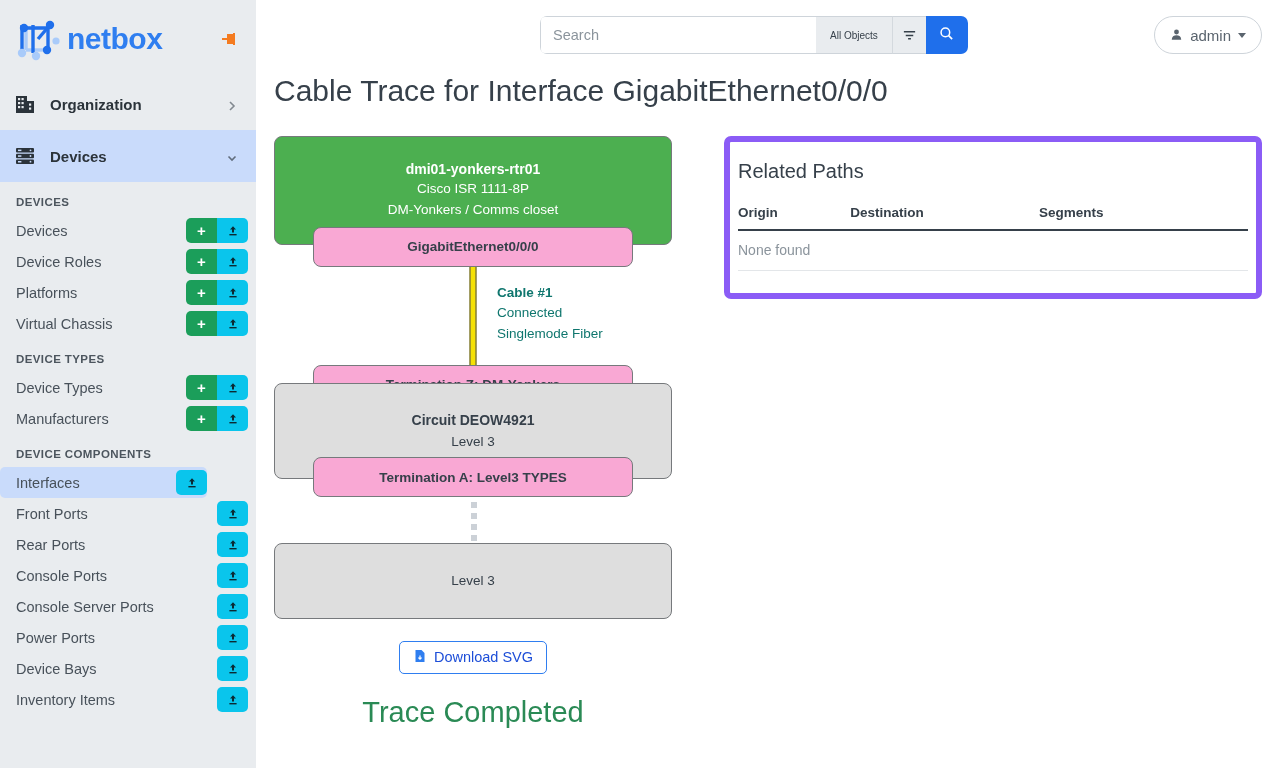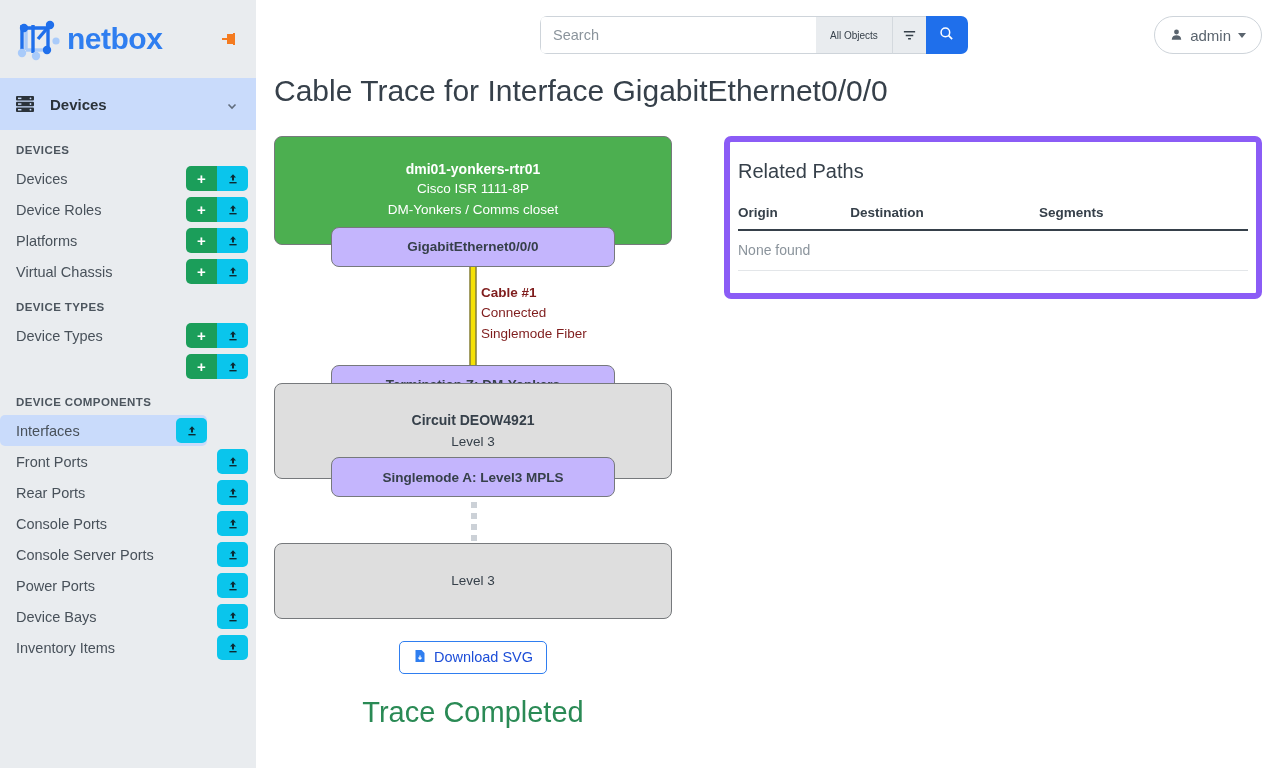--- a/index.html
+++ b/index.html
@@ -133,37 +133,37 @@
     text-align: center; position: relative;
   }
   .node-device {
     background: #4caf50; color: #fff;
     padding: 22px 10px 24px;
     width: 398px;
   }
   .node-device .n1 { font-size: 14px; font-weight: 700; line-height: 1.45; }
   .node-device .n2 { font-size: 13.5px; line-height: 1.5; }
   .term {
-    background: #c4b5fd; color: #36404a;
+    background: #f9a8d4; color: #36404a;
     font-size: 13.5px; font-weight: 700;
-    width: 284px; height: 40px;
+    width: 320px; height: 40px;
     display: flex; align-items: center; justify-content: center;
     margin: 0 auto;
   }
   .overlap-up { margin-top: -18px; position: relative; z-index: 3; }
   .cable-seg { position: relative; height: 98px; }
   .cable-line {
     position: absolute; left: 199px; top: 0; width: 7px; height: 98px;
     background: #f5e105;
     border-left: 1.5px solid #4b4b4b; border-right: 1.5px solid #4b4b4b;
     transform: translateX(-3.5px);
   }
   .cable-label {
-    position: absolute; left: 207px; top: 16px;
-    font-size: 13.5px; line-height: 1.52; color: #7f1d1d; text-align: left;
+    position: absolute; left: 223px; top: 16px;
+    font-size: 13.5px; line-height: 1.52; color: #0f766e; text-align: left;
   }
   .cable-label .cl-title { font-weight: 700; }
   .circuit {
     background: #dedede; color: #36404a;
     width: 398px; padding: 26px 10px 26px;
     position: relative; z-index: 1;
     margin-top: -22px;
   }
   .circuit .c1 { font-size: 14px; font-weight: 700; line-height: 1.5; }
   .circuit .c2 { font-size: 13.5px; line-height: 1.6; }
@@ -245,20 +245,44 @@
       </div>
       <span class="pin-icon">
         <svg viewBox="0 0 18 18" width="18" height="18">
           <rect x="7" y="4" width="7" height="10" fill="#f47b20"></rect>
           <rect x="2" y="8" width="6" height="2" fill="#f47b20"></rect>
           <rect x="13" y="3" width="2" height="12" fill="#f47b20"></rect>
         </svg>
       </span>
     </div>
 
+    <div class="nav-group">
+      <span class="gicon">
+        <svg viewBox="0 0 22 22" width="22" height="22">
+          <rect x="2" y="3" width="11" height="17" fill="#2b333a"></rect>
+          <rect x="13" y="8" width="7" height="12" fill="#2b333a"></rect>
+          <g fill="#e9ecef">
+            <rect x="4" y="5" width="2.2" height="2.2"></rect>
+              <rect x="7.5" y="5" width="2.2" height="2.2"></rect>
+            <rect x="4" y="9" width="2.2" height="2.2"></rect>
+              <rect x="7.5" y="9" width="2.2" height="2.2"></rect>
+            <rect x="4" y="13" width="2.2" height="2.2"></rect>
+              <rect x="7.5" y="13" width="2.2" height="2.2"></rect>
+            <rect x="15" y="10.5" width="2.2" height="2.2"></rect>
+              <rect x="15" y="14.5" width="2.2" height="2.2"></rect>
+          </g>
+        </svg>
+      </span>
+      <span class="glabel">Organization</span>
+      <span class="chev">
+        <svg viewBox="0 0 12 12" width="12" height="12">
+            <path d="M4 2 L8 6 L4 10" stroke="#4c555e" stroke-width="1.6" fill="none"></path>
+          </svg>
+      </span>
+    </div>
 
     <div class="nav-group active">
       <span class="gicon">
         <svg viewBox="0 0 22 22" width="22" height="22">
           <rect x="2" y="3" width="18" height="4.6" rx="1" fill="#2b333a"></rect>
           <rect x="2" y="8.7" width="18" height="4.6" rx="1" fill="#2b333a"></rect>
           <rect x="2" y="14.4" width="18" height="4.6" rx="1" fill="#2b333a"></rect>
           <g fill="#c9dbfb">
             <rect x="4" y="4.6" width="3.4" height="1.5"></rect>
               <rect x="4" y="10.3" width="3.4" height="1.5"></rect>
@@ -334,20 +358,21 @@
             <div class="mini-btn mini-add">+</div>
             <div class="mini-btn mini-imp">
               <svg viewBox="0 0 12 12">
                 <path d="M6 1.2 L9 4.6 H7 V7.4 H5 V4.6 H3 Z" fill="#0b2a33"></path>
                 <rect x="2.4" y="9" width="7.2" height="1.4" fill="#0b2a33"></rect>
               </svg>
             </div>
           </div>
         </div>
         <div class="nav-row">
+          <span class="rlabel">Manufacturers</span>
           <div class="btn-pair">
             <div class="mini-btn mini-add">+</div>
             <div class="mini-btn mini-imp">
               <svg viewBox="0 0 12 12">
                 <path d="M6 1.2 L9 4.6 H7 V7.4 H5 V4.6 H3 Z" fill="#0b2a33"></path>
                 <rect x="2.4" y="9" width="7.2" height="1.4" fill="#0b2a33"></rect>
               </svg>
             </div>
           </div>
         </div>
@@ -504,21 +529,21 @@
           <div class="node term">
             <span>Termination Z: DM-Yonkers</span>
           </div>
 
           <div class="node circuit">
             <div class="c1">Circuit DEOW4921</div>
             <div class="c2">Level 3</div>
           </div>
 
           <div class="node term" style="margin-top:-22px;position:relative;z-index:3;">
-            <span>Singlemode A: Level3 MPLS</span>
+            <span>Termination A: Level3 TYPES</span>
           </div>
 
           <div class="dots">
             <i style="top:5px"></i>
               <i style="top:16px"></i>
               <i style="top:27px"></i>
               <i style="top:38px"></i>
           </div>
 
           <div class="node provider-net">

